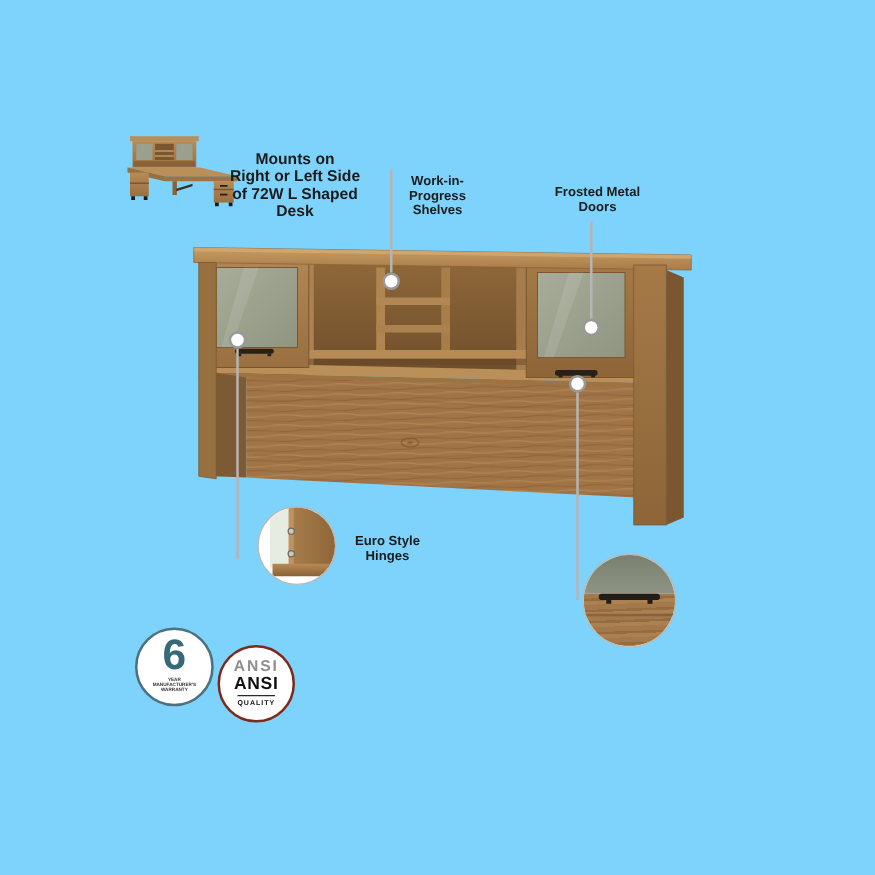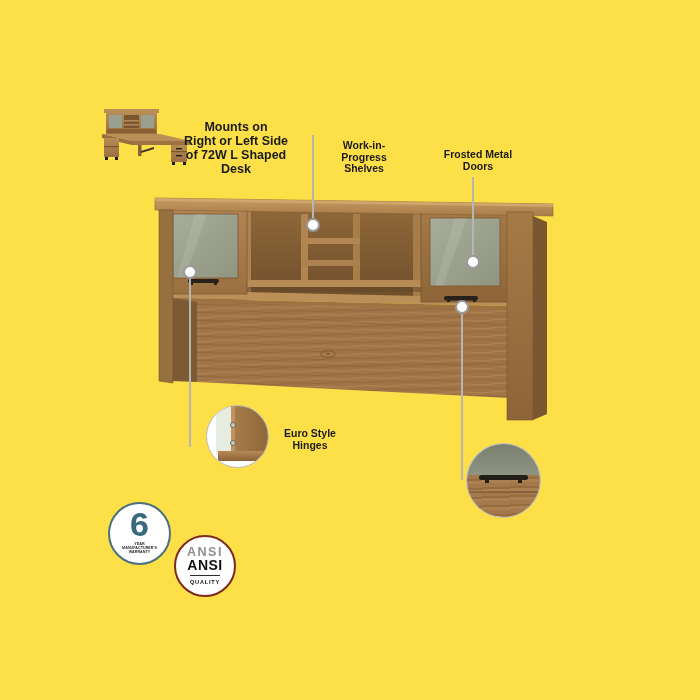--- a/index.html
+++ b/index.html
@@ -1,30 +1,30 @@
 <!DOCTYPE html>
 <html><head>
 <meta charset="utf-8">
 <style>
   html,body{margin:0;padding:0;}
   body{
     width:700px;height:700px;background:#ffffff;
     font-family:"Liberation Sans",sans-serif;
     position:relative;overflow:hidden;
   }
-  .canvas{position:absolute;left:0;top:0;width:700px;height:700px;background:#fde047;}
+  .canvas{position:absolute;left:0;top:0;width:700px;height:700px;background:#7dd3fc;}
 
   
   .caption{
     position:absolute;white-space:pre-line;text-align:center;
     color:#1b1b1b;font-weight:700;
   }
   .thumb-caption{left:182px;top:120px;width:108px;font-size:12.5px;line-height:14px;}
   .callout-label{font-size:10.5px;line-height:11.5px;}
-  .label-wip{left:322px;top:140px;width:84px;}
+  .label-wip{left:308px;top:140px;width:84px;}
   .label-frosted{left:432px;top:149px;width:92px;}
   .label-hinges{left:268px;top:428px;width:84px;}
   .label-hardware{left:456px;top:521px;width:96px;}
 
   
   .callout-line{position:absolute;width:2px;background:#b5b5b5;}
   .line-wip{left:312px;top:135px;height:83px;}
   .line-frosted{left:472px;top:177px;height:78px;}
   .line-hinges{left:189px;top:279px;height:168px;}
   .line-hardware{left:461px;top:314px;height:166px;}
@@ -73,21 +73,21 @@
     left:108px;top:502px;width:63px;height:63px;border:2.5px solid #4b717f;
   }
   .badge-warranty .num{
     font-size:34px;line-height:34px;font-weight:700;color:#38697a;margin-top:3px;
   }
   .badge-warranty .sub{
     white-space:pre-line;font-size:6px;line-height:6.5px;font-weight:700;color:#2e2e2e;
     transform:scale(.62);transform-origin:50% 0;margin-top:1px;
   }
   .badge-quality{
-    left:174px;top:535px;width:62px;height:62px;border:2.5px solid #7c2a1c;
+    left:174px;top:516px;width:62px;height:62px;border:2.5px solid #7c2a1c;
     padding-top:9px;
   }
   .badge-quality .ansi{font-size:12.5px;line-height:12px;font-weight:700;color:#8f8f8f;letter-spacing:1.5px;}
   .badge-quality .soho{font-size:14px;line-height:14px;font-weight:700;color:#101010;letter-spacing:.5px;}
   .badge-quality .rule{width:30px;height:1.5px;background:#2b2b2b;margin:2.5px auto 2px auto;}
   .badge-quality .quality{font-size:7px;line-height:7px;font-weight:700;color:#101010;letter-spacing:1px;transform:scale(.8);}
 
   
   .thumb-svg{position:absolute;left:98px;top:106px;width:96px;height:64px;}
   .hutch-svg{position:absolute;left:143px;top:192px;width:424px;height:240px;}

